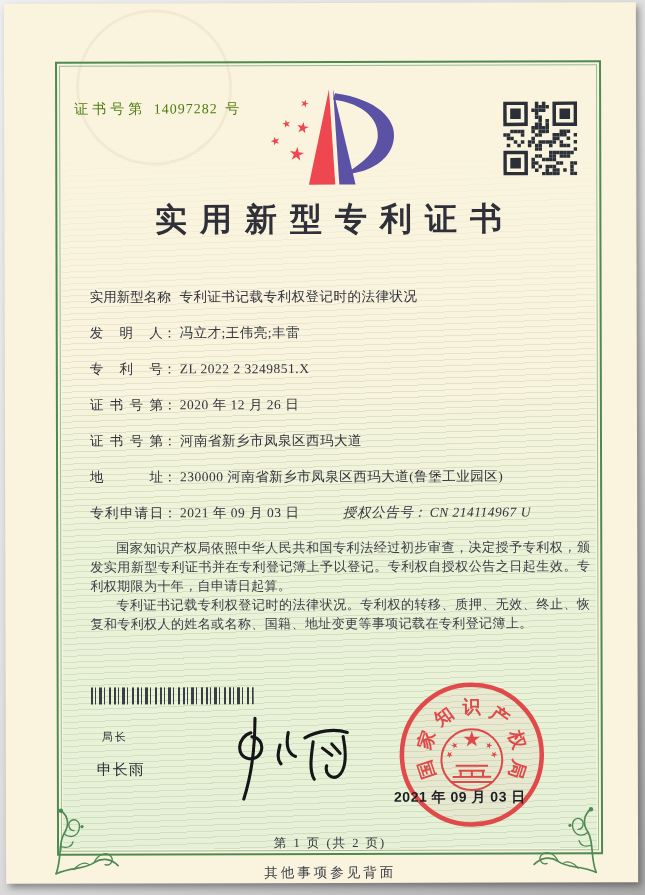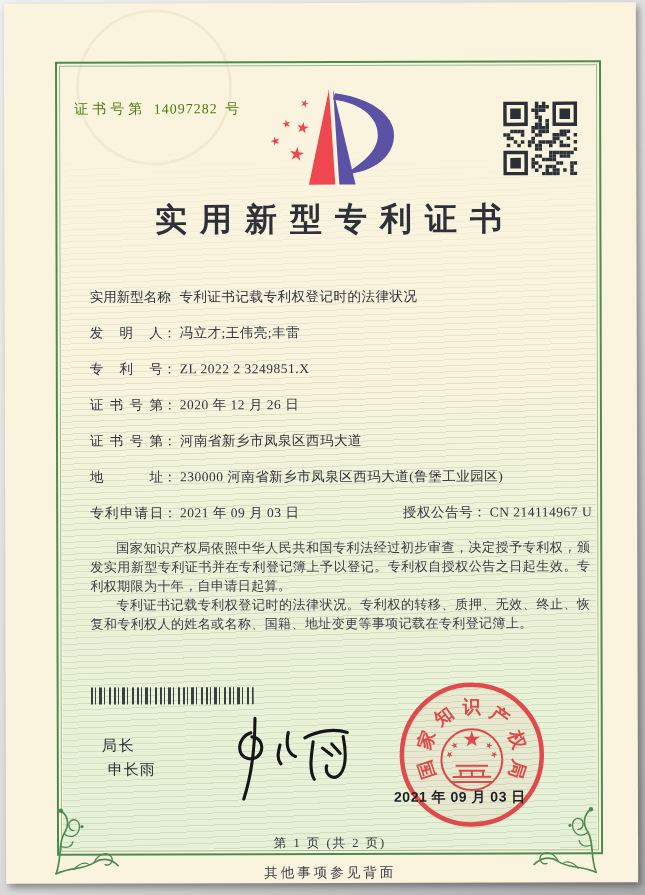--- a/index.html
+++ b/index.html
@@ -23,34 +23,34 @@
   .cert-no{position:absolute;left:70px;top:97px;font-size:14px;color:#4d7c0f;letter-spacing:4px;}
   .cert-no .num{letter-spacing:1px;}
   .logo{position:absolute;left:258px;top:80px;width:152px;height:112px;}
   .qr{position:absolute;left:499px;top:99px;width:74px;height:74px;}
   .title{position:absolute;left:51px;top:195px;width:546px;text-align:center;
     font-size:32px;font-weight:600;color:#2e2f38;letter-spacing:13px;text-indent:13px;}
   
   .field-row{position:absolute;left:85px;width:505px;font-size:13.5px;color:#33343d;white-space:nowrap;}
   .flabel{display:inline-block;width:73px;text-align:justify;text-align-last:justify;vertical-align:bottom;}
   .fvalue{letter-spacing:.5px;}
-  .grant-pair{margin-left:100px;}
+  .grant-pair{margin-left:40px;font-style:italic;}
   .grant-pair .flabel{width:70px;}
   
   .paras{position:absolute;left:85px;top:535px;width:500px;font-size:13px;line-height:19px;
     color:#3c3d46;text-align:justify;}
   .paras p{margin:0;text-indent:2em;letter-spacing:.4px;}
   
   .barcode{position:absolute;left:85px;top:684px;width:163px;height:17px;
     background:repeating-linear-gradient(90deg,#3a3d43 0 2px,transparent 2px 4px,#3a3d43 4px 5px,
       transparent 5px 8px,#3a3d43 8px 11px,transparent 11px 13px,#3a3d43 13px 14px,transparent 14px 18px,
       #3a3d43 18px 20px,transparent 20px 23px);}
-  .officer-title{position:absolute;left:96px;top:726px;font-size:15px;color:#2c2d33;
-    font-family:"Liberation Sans","DejaVu Sans",sans-serif;letter-spacing:2px;margin-top:7px;}
-  .officer-name{position:absolute;left:102px;top:757px;font-size:15px;color:#2c2d33;
+  .officer-title{position:absolute;left:96px;top:726px;font-size:11px;color:#2c2d33;
+    font-family:"Liberation Sans","DejaVu Sans",sans-serif;letter-spacing:2px;}
+  .officer-name{position:absolute;left:91px;top:757px;font-size:15px;color:#2c2d33;
     font-family:Liberation Sans, sans-serif;letter-spacing:1px;}
   .signature{position:absolute;left:214px;top:706px;width:140px;height:100px;}
   .seal{position:absolute;left:390px;top:676px;width:152px;height:152px;}
   .seal-date{position:absolute;left:384px;top:786px;width:140px;text-align:center;font-size:14px;
     font-weight:700;color:#1e1f24;font-family:"Liberation Sans","DejaVu Sans",sans-serif;letter-spacing:.5px;}
   .page-info{position:absolute;left:51px;top:832px;width:546px;text-align:center;
     font-size:12.5px;color:#33343d;letter-spacing:2px;}
   .back-note{position:absolute;left:51px;top:861px;width:546px;text-align:center;
     font-size:13.5px;color:#3a3b44;letter-spacing:3px;}
   .corner{position:absolute;width:74px;height:74px;}

